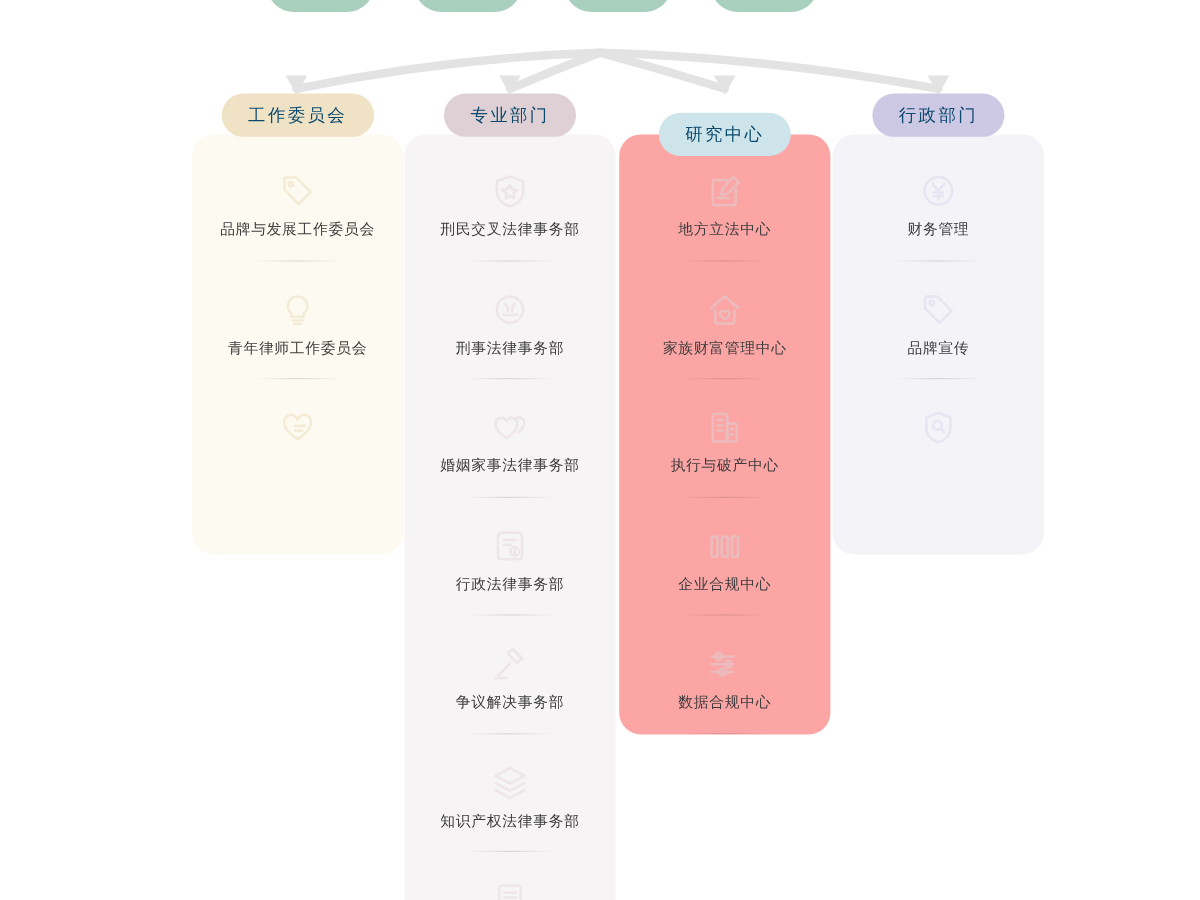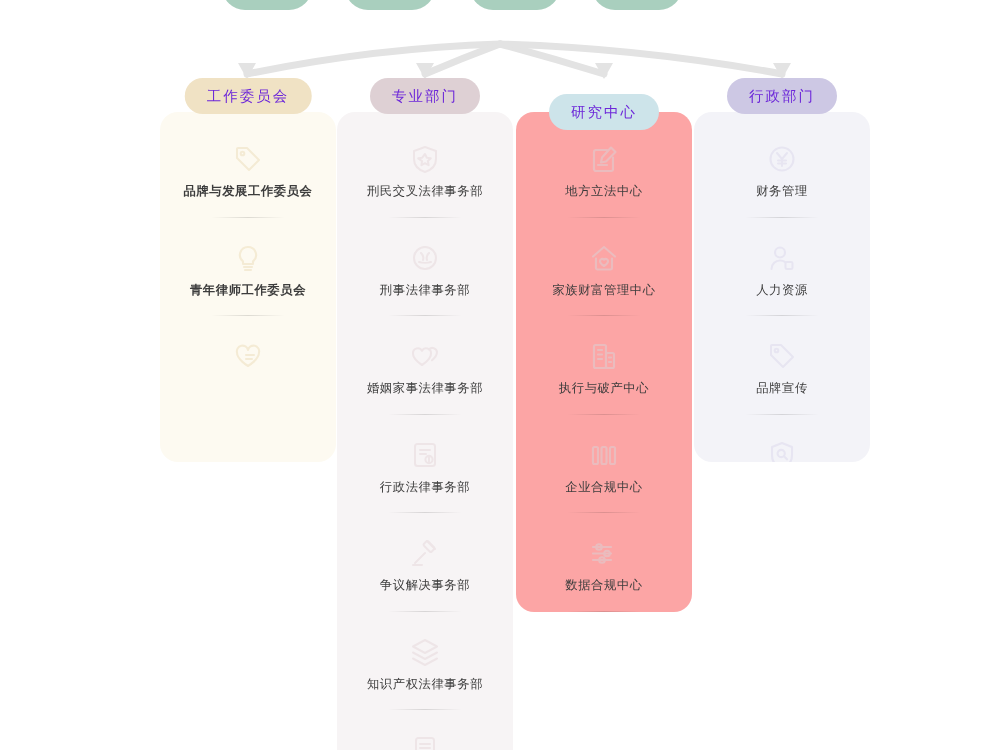--- a/index.html
+++ b/index.html
@@ -21,21 +21,21 @@
   
   .arrows { position: absolute; top: 0; left: 0; width: 1000px; height: 120px; }
 
   
   .col { position: absolute; width: 176px; }
   .pill {
     position: absolute; top: 78px; left: 50%; transform: translateX(-50%);
     height: 36px; min-width: 108px; padding: 0 22px;
     border-radius: 18px;
     display: flex; align-items: center; justify-content: center;
-    font-size: 14.5px; letter-spacing: 2px; color: #6d28d9; white-space: nowrap;
+    font-size: 14.5px; letter-spacing: 2px; color: #0c4a6e; white-space: nowrap;
     z-index: 4;
   }
   .card {
     position: absolute; top: 112px; left: 0; width: 176px;
     border-radius: 18px;
     padding: 26px 10px 14px;
     z-index: 2;
     overflow: hidden;
   }
   .item {
@@ -80,21 +80,21 @@
       <path d="M 500 44 Q 462.5 58 425 74" fill="none" stroke="#e3e3e3" stroke-width="7" stroke-linecap="round"></path>
       <path d="M 416 63 L 425 79 L 434 63 Z" fill="#e3e3e3"></path>
       <path d="M 500 44 Q 552 58 604 74" fill="none" stroke="#e3e3e3" stroke-width="7" stroke-linecap="round"></path>
       <path d="M 595 63 L 604 79 L 613 63 Z" fill="#e3e3e3"></path>
       <path d="M 500 44 Q 641 48 782 74" fill="none" stroke="#e3e3e3" stroke-width="7" stroke-linecap="round"></path>
       <path d="M 773 63 L 782 79 L 791 63 Z" fill="#e3e3e3"></path>
     </svg>
 
   <div class="col c1" style="left: 160px;">
       <div class="pill" style="background: rgb(240, 226, 196);">工作委员会</div>
-      <div class="card" style="background: rgb(253, 250, 241); height: 350px; font-weight: bold;">
+      <div class="card" style="background: rgb(253, 250, 241); height: 350px;">
         <div class="item">
           <svg class="ico" viewBox="0 0 30 30" fill="none" stroke="#e8d4a8" stroke-width="2.1" stroke-linecap="round" stroke-linejoin="round">
             <path d="M4 14V5a1 1 0 0 1 1-1h9l12 12-10 10L4 14z"></path>
             <circle cx="9.5" cy="9.5" r="1.8"></circle>
           </svg>
           <div class="lbl">品牌与发展工作委员会</div>
           <div class="rule"></div>
         </div>
         <div class="item">
           <svg class="ico" viewBox="0 0 30 30" fill="none" stroke="#e8d4a8" stroke-width="2.1" stroke-linecap="round" stroke-linejoin="round">
@@ -237,29 +237,20 @@
           <svg class="ico" viewBox="0 0 30 30" fill="none" stroke="#d4d0e8" stroke-width="2.1" stroke-linecap="round" stroke-linejoin="round">
             <circle cx="15" cy="15" r="11.5"></circle>
             <path d="M10 9l5 6 5-6"></path>
             <path d="M15 15v7M11 16.5h8M11 19.5h8"></path>
           </svg>
           <div class="lbl">财务管理</div>
           <div class="rule"></div>
         </div>
         <div class="item">
           <svg class="ico" viewBox="0 0 30 30" fill="none" stroke="#d4d0e8" stroke-width="2.1" stroke-linecap="round" stroke-linejoin="round">
-            <circle cx="13" cy="9.5" r="5"></circle>
-            <path d="M4.5 26c0-5 4-8.5 8.5-8.5 2 0 3.8.6 5.2 1.7"></path>
-            <rect x="18.5" y="19" width="7" height="7" rx="1.2"></rect>
-          </svg>
-          <div class="lbl">人力资源</div>
-          <div class="rule"></div>
-        </div>
-        <div class="item">
-          <svg class="ico" viewBox="0 0 30 30" fill="none" stroke="#d4d0e8" stroke-width="2.1" stroke-linecap="round" stroke-linejoin="round">
             <path d="M4 14V5a1 1 0 0 1 1-1h9l12 12-10 10L4 14z"></path>
             <circle cx="9.5" cy="9.5" r="1.8"></circle>
           </svg>
           <div class="lbl">品牌宣传</div>
           <div class="rule"></div>
         </div>
         <div class="item">
           <svg class="ico" viewBox="0 0 30 30" fill="none" stroke="#d4d0e8" stroke-width="2.1" stroke-linecap="round" stroke-linejoin="round">
             <path d="M15 3l10 4v8.5C25 22 20.5 26 15 27.5 9.5 26 5 22 5 15.5V7l10-4z"></path>
             <circle cx="14.2" cy="13.5" r="3.6"></circle>

